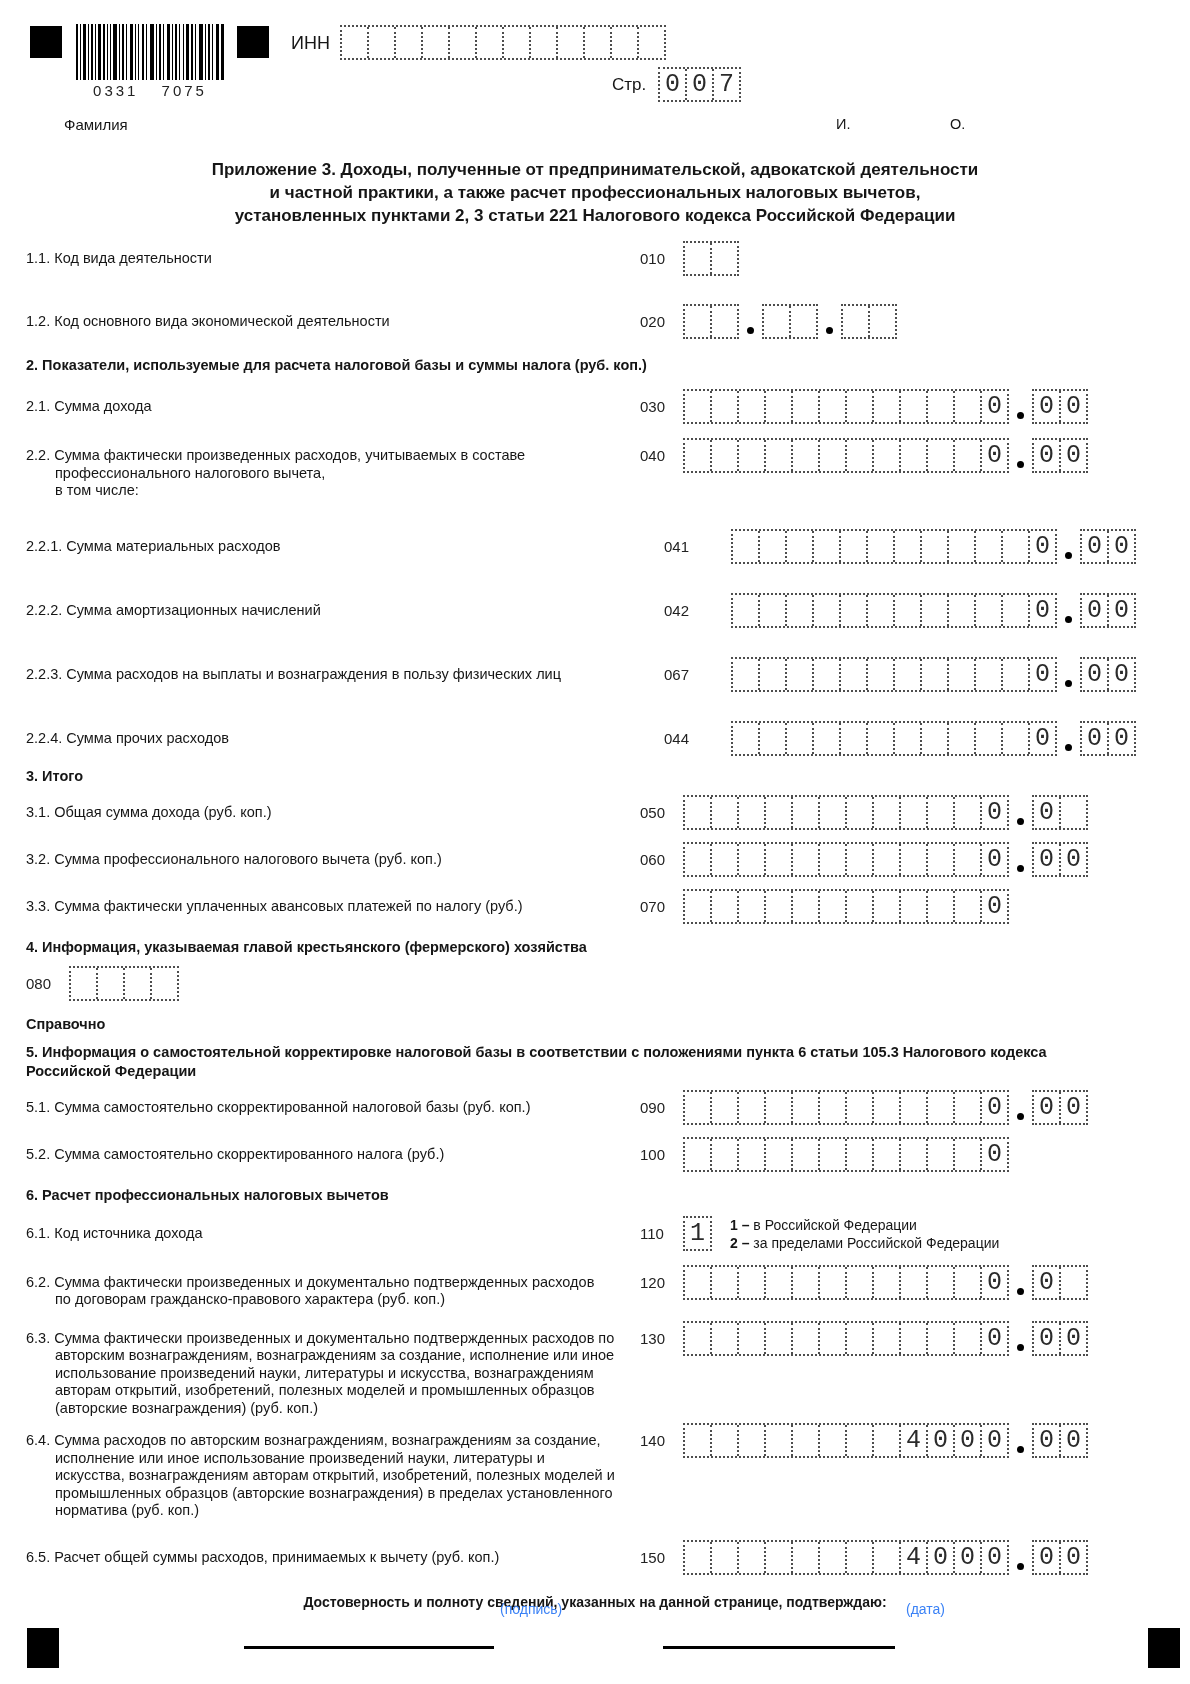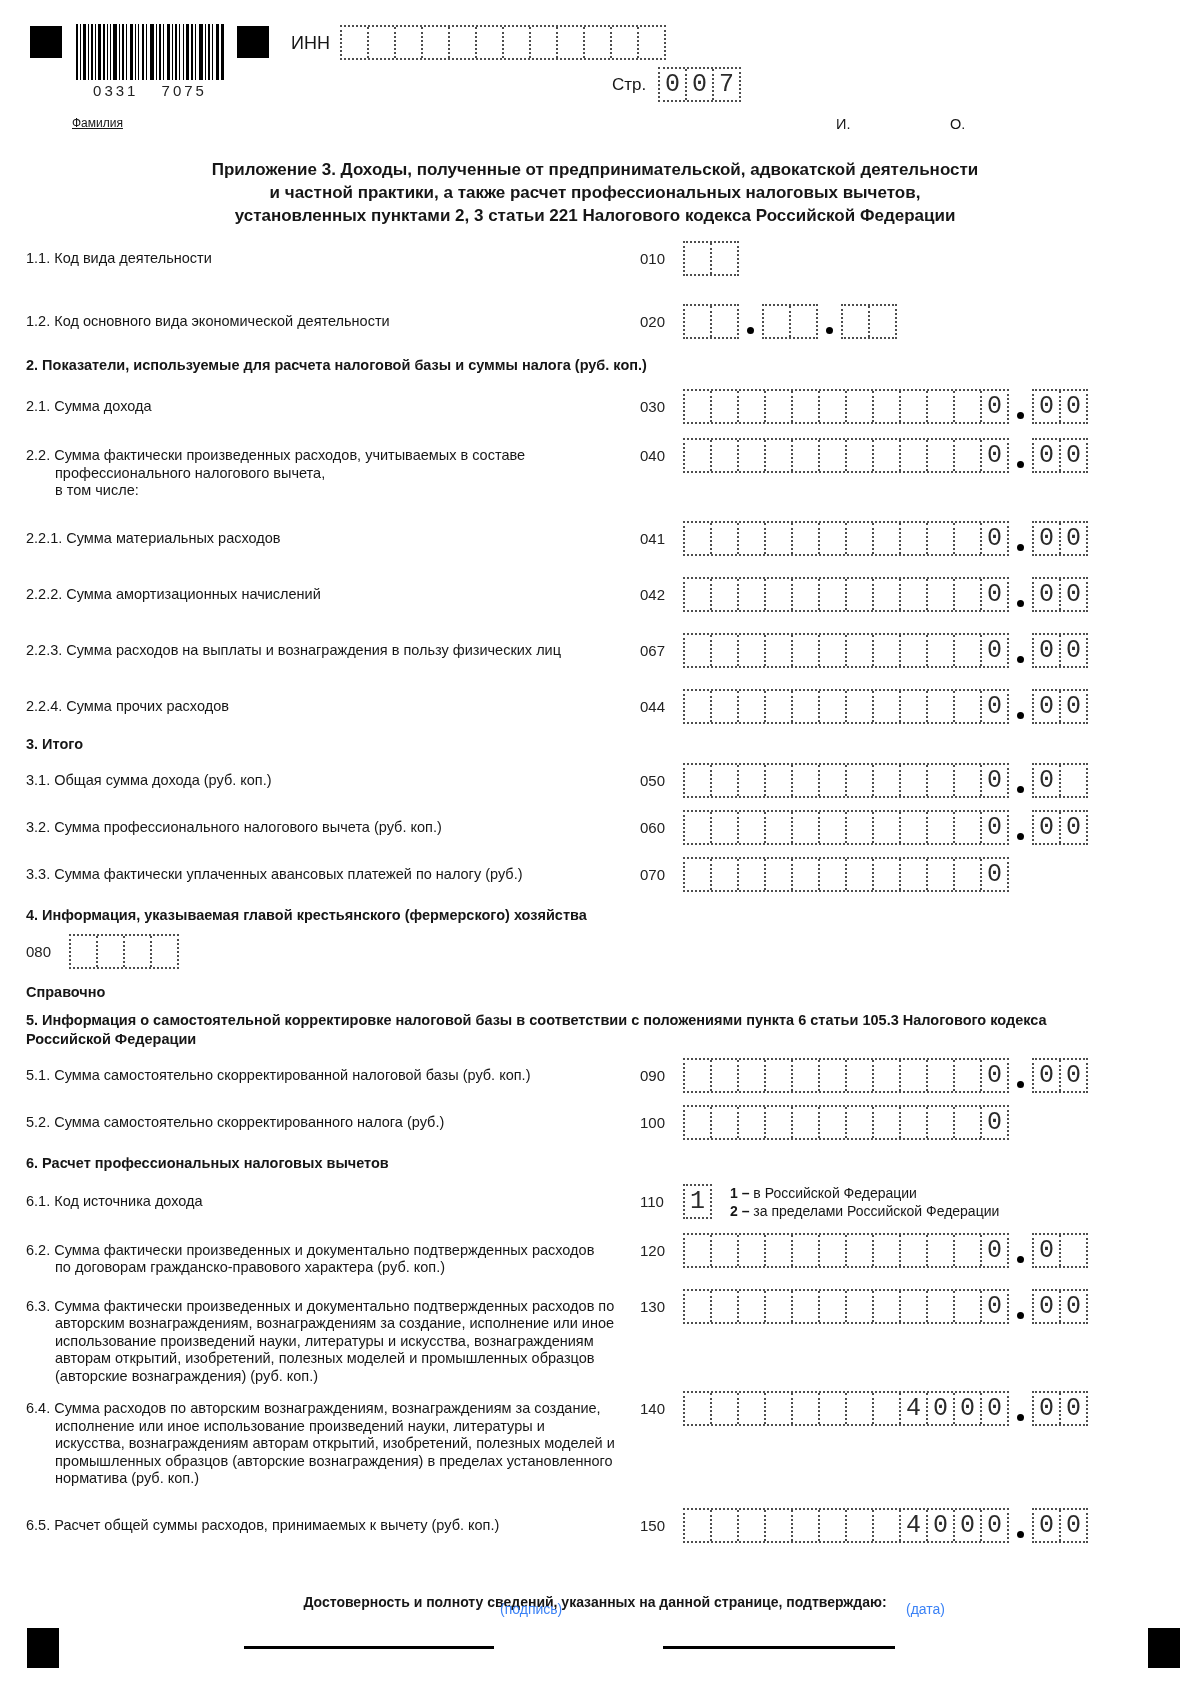--- a/index.html
+++ b/index.html
@@ -15,21 +15,21 @@
   .sq-tr{left:237px;top:26px;width:32px;height:32px;}
   .sq-bl{left:27px;top:1628px;width:32px;height:40px;}
   .sq-br{left:1148px;top:1628px;width:32px;height:40px;}
   .barcode{position:absolute;left:76px;top:24px;width:148px;height:56px;}
   .barcode-num{position:absolute;left:70px;top:82px;width:160px;text-align:center;
     font-size:15px;letter-spacing:3px;word-spacing:16px;color:#222;}
   .inn-label{position:absolute;left:291px;top:33px;font-size:18px;}
   .inn-cells{position:absolute;left:340px;top:25px;}
   .page-label{position:absolute;left:612px;top:75px;font-size:17px;}
   .page-cells{position:absolute;left:658px;top:67px;}
-  .surname{position:absolute;left:72px;top:116px;font-size:12px;text-decoration:underline;}
+  .surname{position:absolute;left:64px;top:116px;font-size:15px;}
   .init-i{position:absolute;left:836px;top:116px;font-size:14.5px;}
   .init-o{position:absolute;left:950px;top:116px;font-size:14.5px;}
   
   .cells{display:inline-flex;border:2px dotted #4d4d4d;background:#fff;vertical-align:top;}
   .cell{width:25px;height:31px;border-left:2px dotted #4d4d4d;display:flex;
     align-items:center;justify-content:center;
     font-family:"Liberation Mono",monospace;font-size:25px;color:#2b2b2b;}
   .cell:first-child{border-left:none;}
   .dotsep{width:7px;height:7px;border-radius:50%;background:#000;
     align-self:flex-end;margin:0 8px 5px 8px;flex:0 0 auto;}
@@ -41,21 +41,21 @@
   .row-label{flex:0 0 614px;font-size:14.5px;line-height:17.5px;
     padding-left:29px;text-indent:-29px;white-space:pre-line;padding-top:9px;box-sizing:border-box;}
   .row-sublabel{text-indent:0;}
   .row-code{flex:0 0 43px;font-size:15px;padding-top:9px;color:#222;}
   .row-field{display:flex;align-items:flex-start;}
   .field-legend{margin-left:18px;font-size:14px;line-height:18.5px;padding-top:0px;white-space:nowrap;}
   .block{margin-top:14px;}
   .block-0{margin-top:14px;}
   .block-2{margin-top:28px;}
   .block-3{margin-top:17px;}
-  .block-6,.block-7,.block-8,.block-9{margin-top:21px;}
+  .block-6,.block-7,.block-8,.block-9{margin-top:29px;gap:24px;}
   .block-10{margin-top:11px;}
   .block-11,.block-15,.block-17,.block-18{margin-top:9px;}
   .block-12,.block-13,.block-19,.block-22{margin-top:12px;}
   .block-21{margin-top:11px;}
   .block-23{margin-top:12px;}
   .block-24{margin-top:6px;}
   .block-25{margin-top:20px;}
   
   .confirm{position:absolute;left:0;top:1594px;width:100%;text-align:center;
     font-weight:bold;font-size:14px;}

